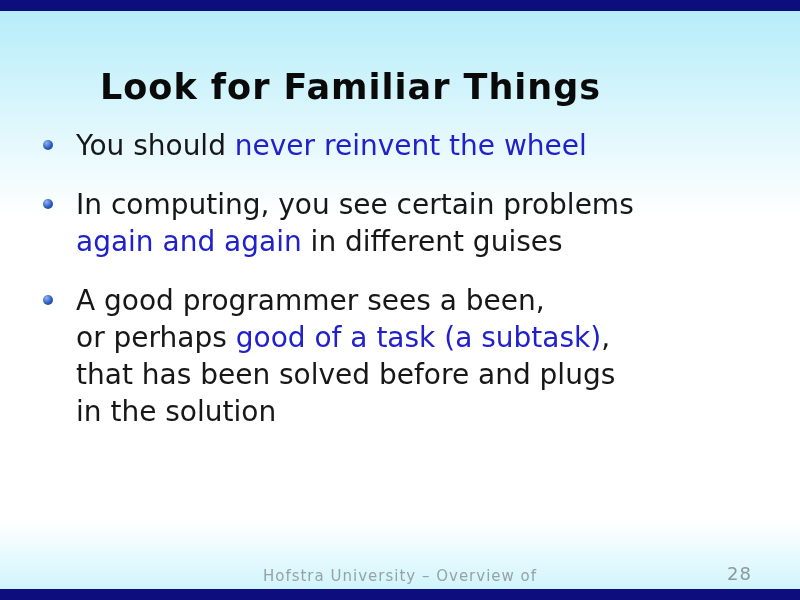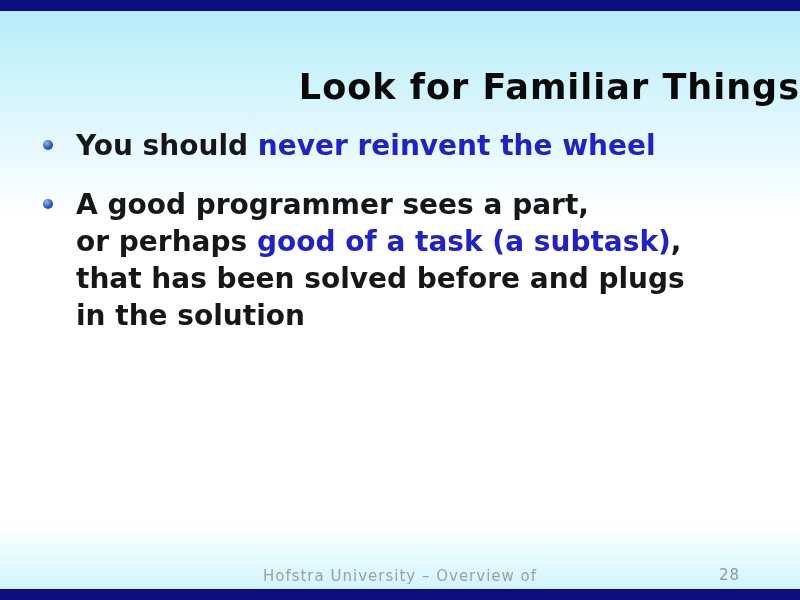--- a/index.html
+++ b/index.html
@@ -23,42 +23,41 @@
     background: #0d0d7d;
   }
   .bar-top { top: 0; }
   .bar-bottom { bottom: 0; }
 
   .slide-title {
     position: absolute;
     top: 42px;
     left: 100px;
     width: 700px;
-    text-align: right;
+    text-align: left;
     font-size: 35px;
     line-height: 44px;
     font-weight: bold;
     letter-spacing: 1px;
     color: #0a0a0a;
   }
 
   .bullet-list {
     position: absolute;
     top: 127px;
     left: 40px;
     right: 50px;
   }
   .bullet-item {
     position: relative;
     padding-left: 36px;
     margin-bottom: 22px;
     font-size: 28px;
     line-height: 37px;
     color: #171717;
-    font-weight: bold;
   }
   .bullet-text {
     white-space: pre-wrap;
   }
   .bullet-dot {
     position: absolute;
     left: 3px;
     top: 13px;
     width: 10px;
     height: 10px;
@@ -76,23 +75,23 @@
     width: 800px;
     text-align: center;
     font-size: 15px;
     line-height: 19px;
     letter-spacing: 1px;
     color: #96a2a6;
     margin-top: 8px;
   }
   .page-number {
     position: absolute;
-    right: 60px;
+    right: 48px;
     bottom: 16px;
-    font-size: 15px;
+    font-size: 18px;
     letter-spacing: 1px;
     color: #8b999e;
     margin-left: 24px;
   }
 </style>
 </head>
 <body>
 
 <div class="slide">
 
@@ -100,24 +99,29 @@
 
   <h1 class="slide-title">Look for Familiar Things</h1>
 
   <div class="bullet-list">
 
     <div class="bullet-item">
       <span class="bullet-dot"></span>
       <span class="bullet-text"><span>You should </span><span class="em">never reinvent the wheel</span></span>
     </div>
 
+    <div class="bullet-item">
+      <span class="bullet-dot"></span>
+      <span class="bullet-text"><span>In computing, you see certain problems
+</span><span class="em">again and again</span><span> in different guises</span></span>
+    </div>
 
     <div class="bullet-item">
       <span class="bullet-dot"></span>
-      <span class="bullet-text"><span>A good programmer sees a part,
+      <span class="bullet-text"><span>A good programmer sees a been,
 or perhaps </span><span class="em">good of a task (a subtask)</span><span>,
 that has been solved before and plugs
 in the solution</span></span>
     </div>
 
   </div>
 
   <div class="footer">
     <div>Hofstra University – Overview of</div>
   </div>

